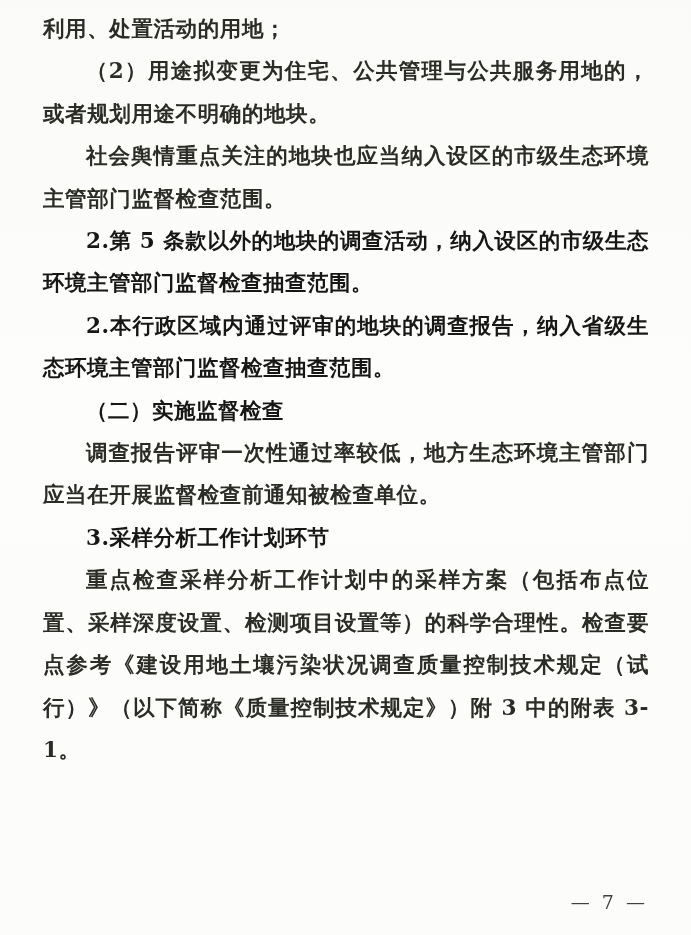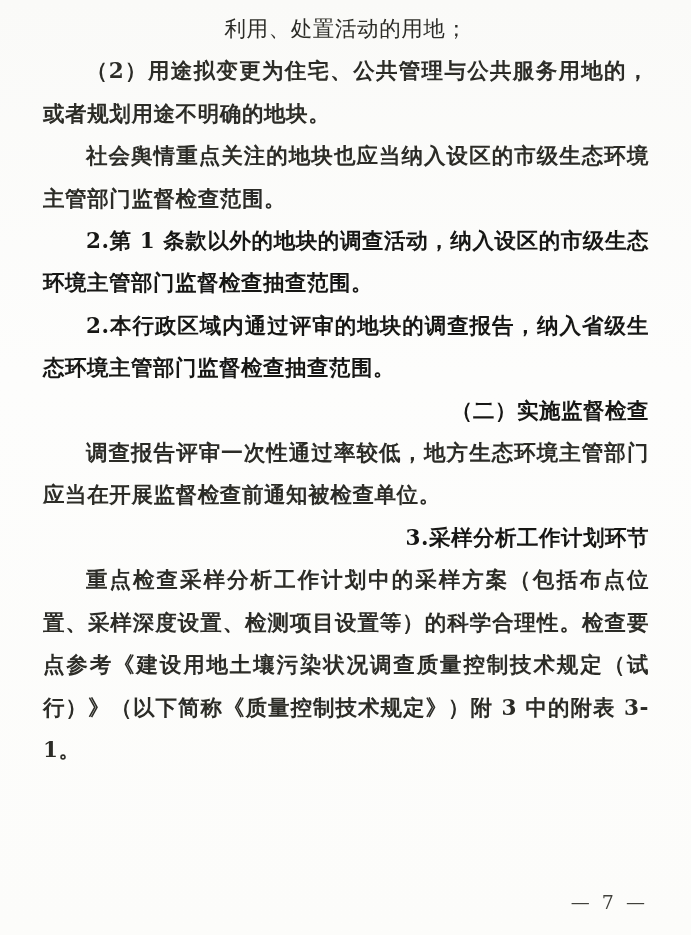--- a/index.html
+++ b/index.html
@@ -69,25 +69,26 @@
     letter-spacing: 0.5px;
     text-align: justify;
     text-justify: inter-character;
     color: #0e0e0c;
     font-weight: 700;
     text-indent: 2em;
     font-family: "DejaVu Serif", "Liberation Serif", serif;
   }
 
   p.heading.short {
-    text-align: right;
+    text-align: left;
   }
 
   p.para.last-line-left {
-    text-align: center;
+    text-align: left;
+    font-weight: bold;
   }
 
   .page-footer {
     position: absolute;
     left: 0;
     right: 43px;
     bottom: 22px;
     text-align: right;
     z-index: 2;
   }
@@ -112,21 +113,21 @@
 <div class="page">
 
   <div class="body-area">
 
     <p class="para last-line-left">利用、处置活动的用地；</p>
 
     <p class="para indent">（2）用途拟变更为住宅、公共管理与公共服务用地的，或者规划用途不明确的地块。</p>
 
     <p class="para indent">社会舆情重点关注的地块也应当纳入设区的市级生态环境主管部门监督检查范围。</p>
 
-    <p class="heading">2.第 1 条款以外的地块的调查活动，纳入设区的市级生态环境主管部门监督检查抽查范围。</p>
+    <p class="heading">2.第 5 条款以外的地块的调查活动，纳入设区的市级生态环境主管部门监督检查抽查范围。</p>
 
 
     <p class="heading">2.本行政区域内通过评审的地块的调查报告，纳入省级生态环境主管部门监督检查抽查范围。</p>
 
     <p class="heading short">（二）实施监督检查</p>
 
     <p class="para indent">调查报告评审一次性通过率较低，地方生态环境主管部门应当在开展监督检查前通知被检查单位。</p>
 
     <p class="heading short">3.采样分析工作计划环节</p>
 

